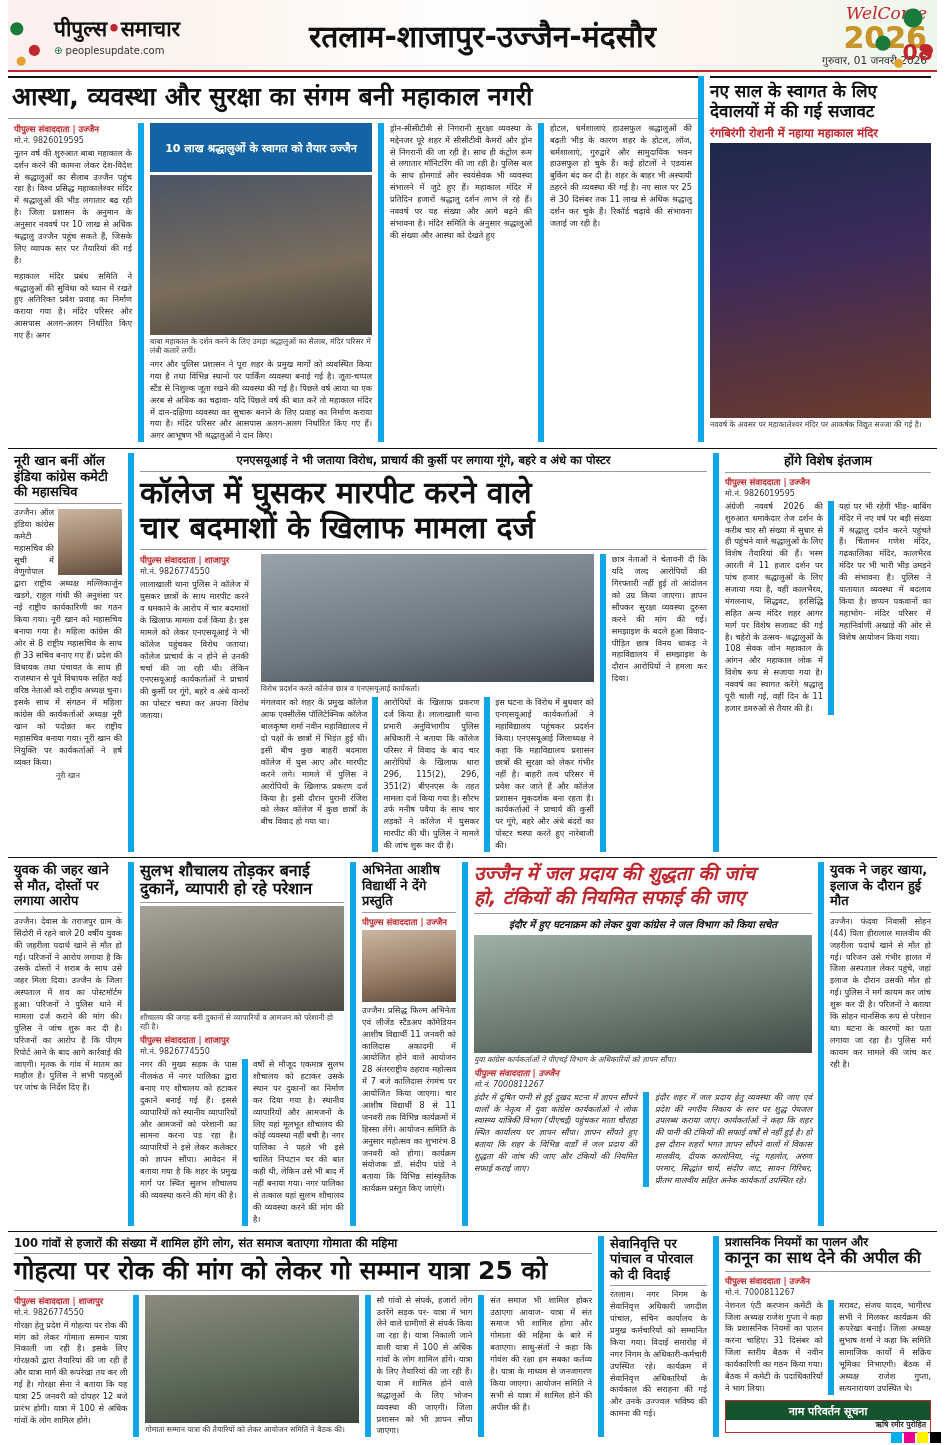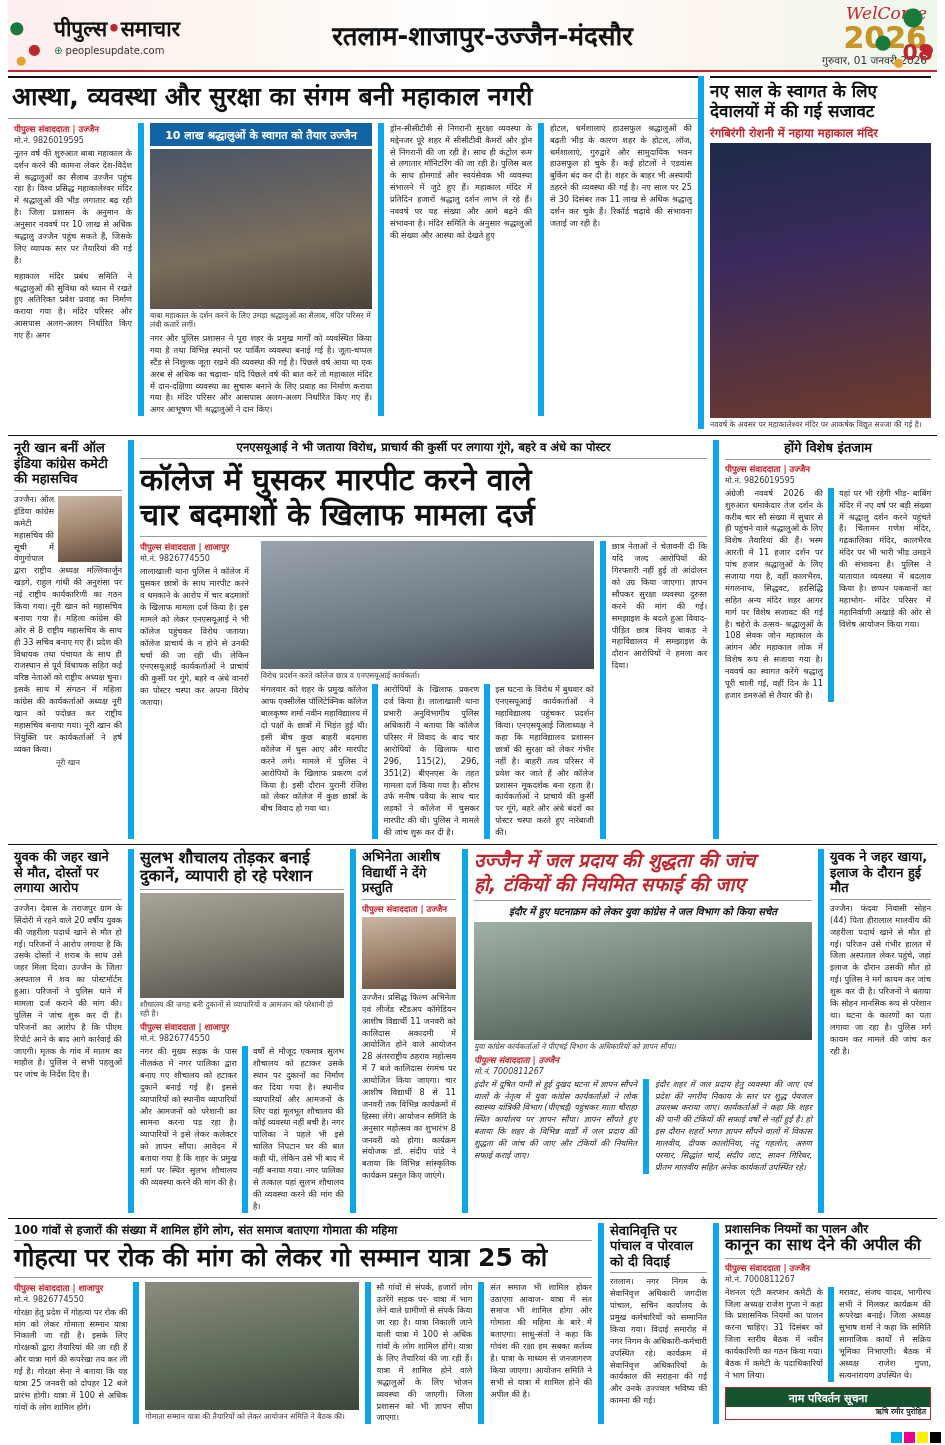--- a/index.html
+++ b/index.html
@@ -23,21 +23,21 @@
     overflow: hidden;
   }
   .mast-left { width: 250px; display:flex; flex-direction:column; justify-content:center; padding-left:46px; }
   .mast-logo {
     font-size: 21px; font-weight: bold; color:#111; letter-spacing:0px; white-space:nowrap;
   }
   .mast-logo .dot { color:#c0272d; }
   .mast-site { font-size: 10px; color:#333; margin-top:3px; }
   .mast-site .globe { color:#1a7a3c; }
   .mast-center { flex:1; text-align:center; }
-  .mast-title { font-size: 26px; font-weight: bold; color:#111; }
+  .mast-title { font-size: 30px; font-weight: bold; color:#111; }
   .mast-right { width: 230px; text-align:right; padding-right:10px; position:relative; }
   .welcome { font-family:"DejaVu Serif", serif; font-style:italic; color:#c0272d; font-size:17px; }
   .year2026 {
     font-size: 30px; font-weight:bold;
     background: linear-gradient(180deg,#e8b33c,#b3761b);
     -webkit-background-clip:text; background-clip:text; color:#c8952a;
     line-height: 1;
   }
   .mast-date { font-size:10.5px; color:#333; }
   .pageno { position:absolute; right:4px; bottom:2px; font-size:22px; font-weight:bold; color:#c0272d; }
@@ -67,21 +67,21 @@
   .photo.temple { background: linear-gradient(170deg,#1d2a4a 0%, #3b2a5c 40%, #6d3b2a 100%); }
   .photo.crowd { background: linear-gradient(170deg,#4b5566 0%, #7a6d5c 60%, #4a4238 100%); }
   .photo.people { background: linear-gradient(170deg,#8c8a7e 0%, #5d6b5a 55%, #3c4639 100%); }
   .photo.office { background: linear-gradient(170deg,#9aa3ad 0%, #6c7781 60%, #3f474f 100%); }
   .photo.street { background: linear-gradient(170deg,#a8a49a 0%, #7b776d 55%, #4d4a44 100%); }
   .photo.group { background: linear-gradient(170deg,#9fb0a6 0%, #6d7d74 55%, #414c46 100%); }
   .photo.portrait { background: linear-gradient(170deg,#c9b6a2 0%, #9a7f68 55%, #5e4a3c 100%); }
   .capline { font-size:7.6px; color:#333; line-height:1.2; padding-top:2px; }
   .banner-blue {
     background:#1464a5; color:#fff; font-weight:bold; font-size:11px;
-    text-align:center; padding:4px 4px;
+    text-align:center; padding:17px 4px;
   }
   .kicker { font-size:11.5px; font-weight:bold; color:#111; line-height:1.25; }
   .subhead { font-size:10px; font-weight:bold; color:#111; }
   .red { color:#c0272d; }
   .small-head { font-size:13px; font-weight:bold; line-height:1.2; }
   .center { text-align:center; }
   .cmyk { position:absolute; right:4px; bottom:2px; display:flex; gap:2px; }
   .cmyk i { display:block; width:11px; height:11px; }
 
   .box-red { border:1px solid #c0272d; }

